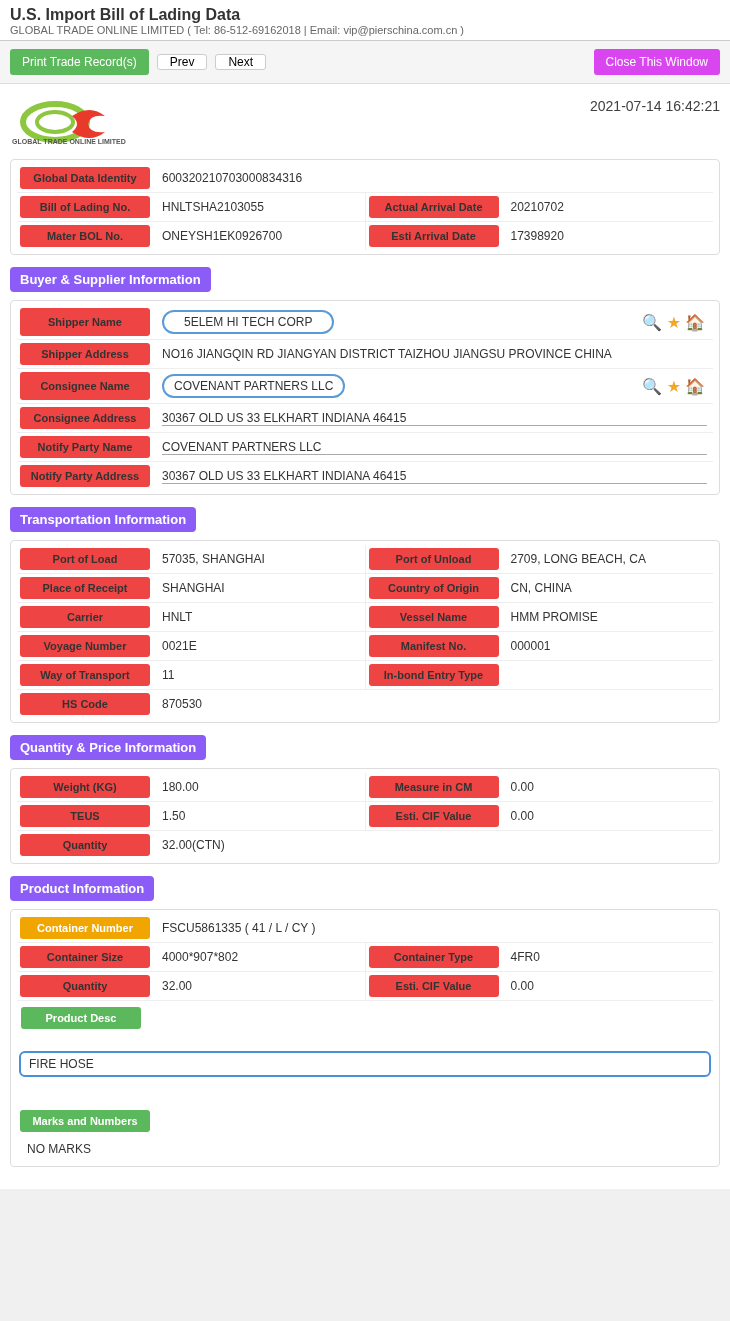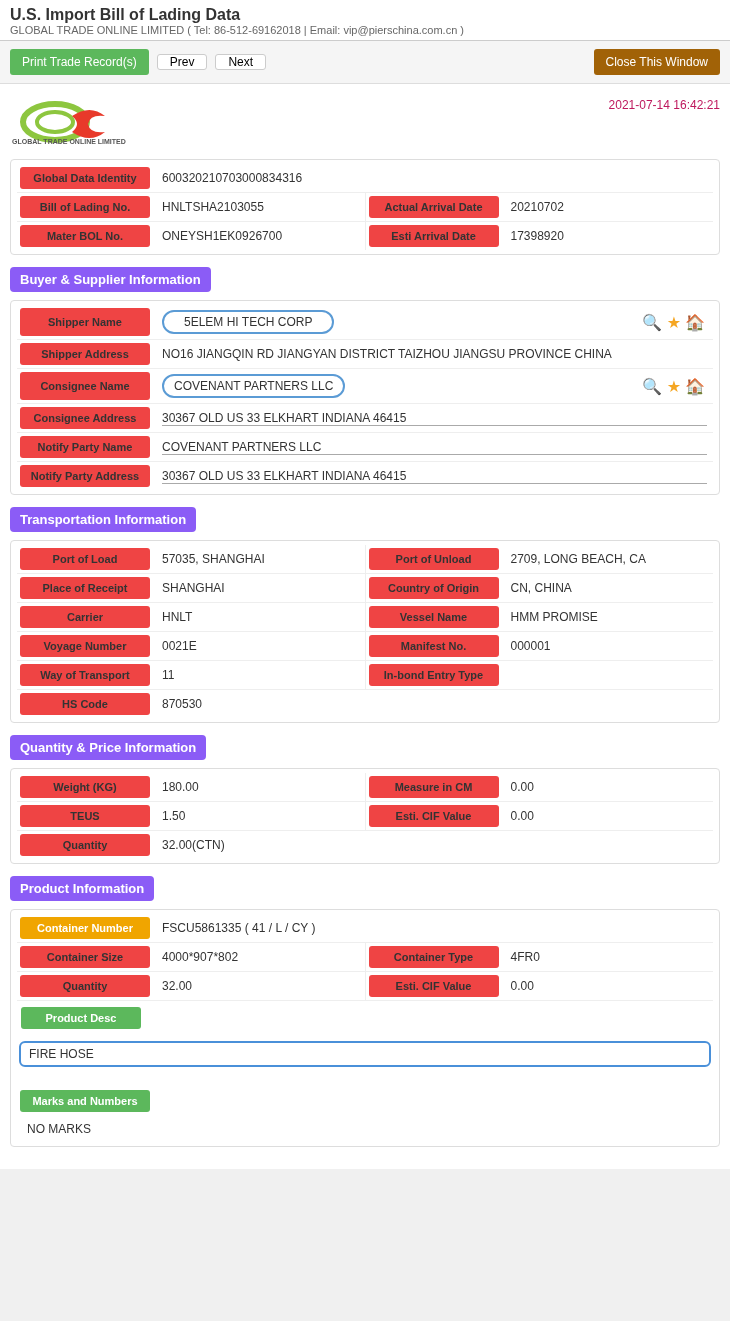--- a/index.html
+++ b/index.html
@@ -42,21 +42,21 @@
     }
     .btn-nav {
       background: #fff;
       border: 1px solid #ccc;
       padding: 0 12px;
       border-radius: 3px;
       cursor: pointer;
       font-size: 12px;
     }
     .btn-close {
-      background: #a16207;
+      background: #d946ef;
       color: #fff;
       border: none;
       padding: 6px 12px;
       border-radius: 3px;
       cursor: pointer;
       font-size: 12px;
       margin-left: auto;
     }
     .content {
       padding: 10px;
@@ -67,22 +67,22 @@
       justify-content: space-between;
       align-items: flex-start;
       margin-bottom: 10px;
     }
     .logo-area {
       display: flex;
       flex-direction: column;
       align-items: flex-start;
     }
     .timestamp {
-      font-size: 12px;
-      color: #be185d;
+      font-size: 14px;
+      color: #404040;
       padding-top: 4px;
     }
     .card {
       border: 1px solid #ddd;
       border-radius: 4px;
       margin-bottom: 12px;
       background: #fff;
     }
     .card-inner {
       padding: 8px 10px;
@@ -171,21 +171,21 @@
       gap: 4px;
       padding: 4px 8px;
     }
     .icon-magnify { font-size: 16px; }
     .icon-star { color: #f5a623; font-size: 16px; }
     .icon-home { color: #f5a623; font-size: 16px; }
     .product-desc-box {
       border: 2px solid #4a90d9;
       border-radius: 6px;
       padding: 4px 8px;
-      margin: 10px 0;
+      margin: 20px 0;
     }
     .marks-value {
       padding: 6px 10px;
       font-size: 12px;
     }
   </style>
 </head>
 <body>
 
 <div class="page-header">

